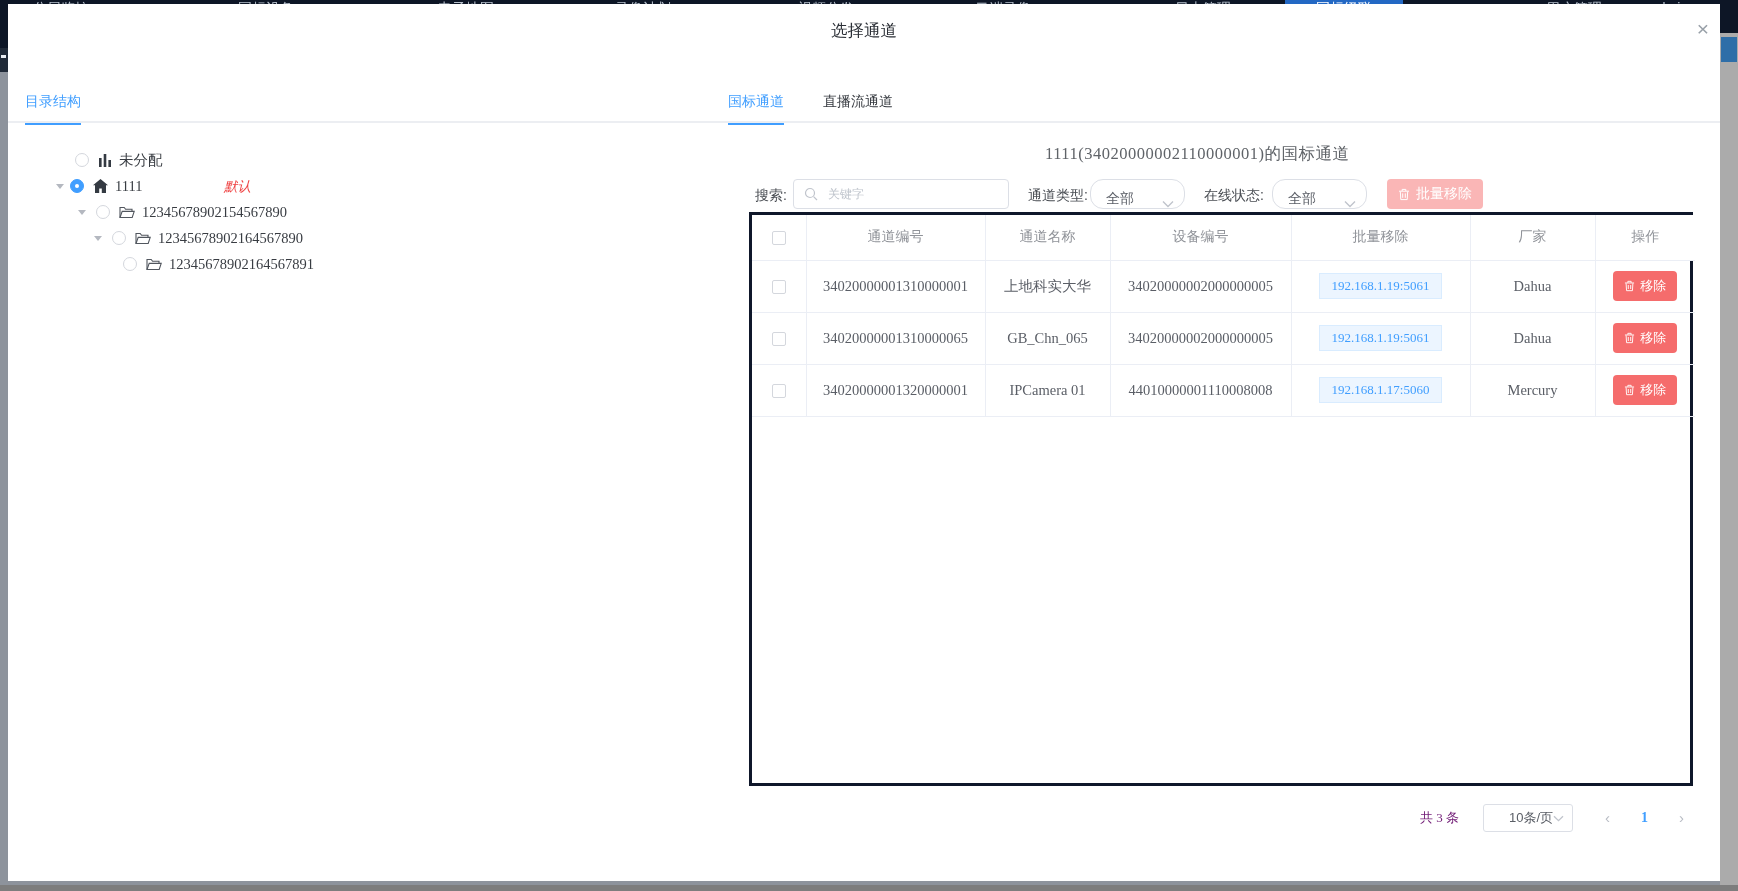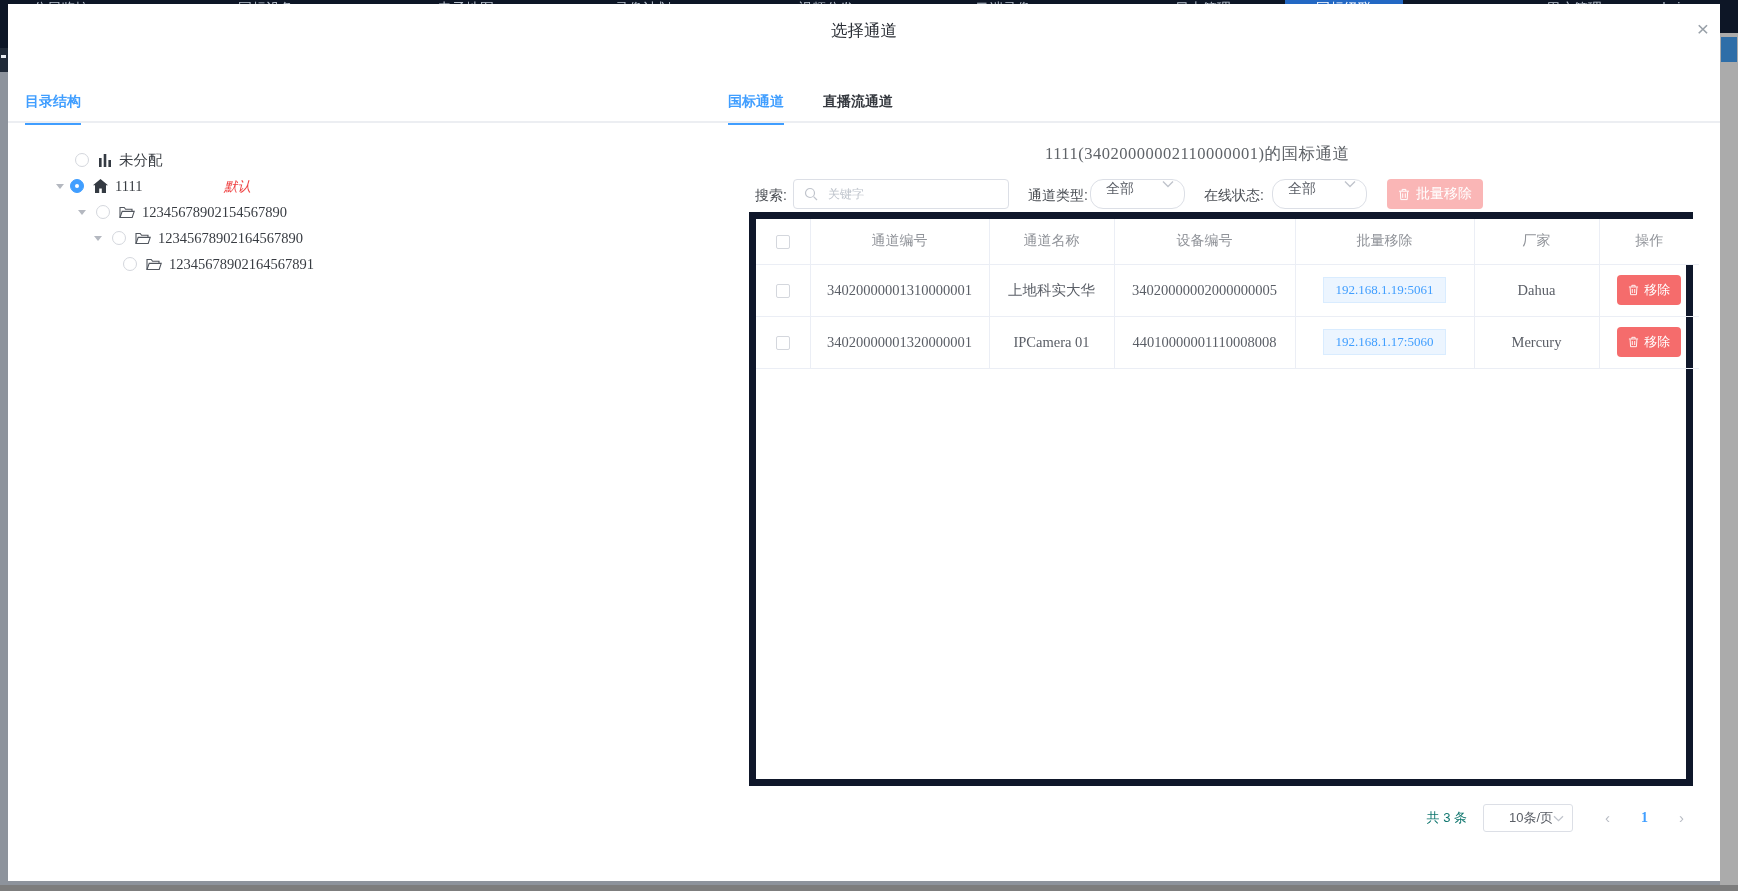--- a/index.html
+++ b/index.html
@@ -24,68 +24,68 @@
   #right-scroll-thumb{position:absolute;left:1px;top:37px;width:16px;height:25px;background:#2e6ea8;}
   #bottom-strip{position:absolute;left:0;top:885px;width:1738px;height:6px;background:#7d7d7d;}
 
   
   #modal{position:absolute;left:8px;top:4px;width:1712px;height:877px;background:#ffffff;}
   #modal-title{position:absolute;left:0;right:0;top:16px;text-align:center;font-size:16.5px;color:#2b2f36;}
   #modal-close{position:absolute;left:1682px;top:12px;width:26px;height:26px;font-size:21px;line-height:26px;
       text-align:center;color:#98a0a8;cursor:pointer;}
 
   
-  #tabbar{position:absolute;left:0;top:80px;width:1712px;height:39px;border-bottom:2px solid #eceef2;font-weight:bold;}
+  #tabbar{position:absolute;left:0;top:80px;width:1712px;height:39px;border-bottom:2px solid #eceef2;}
   .tab{position:absolute;top:9px;height:30px;font-size:14px;color:#35393f;cursor:pointer;}
   .tab.active{color:var(--accent);}
   .tab .underline{position:absolute;left:0;right:0;bottom:-2px;height:2px;background:var(--accent);}
 
   
   .tree-row{position:absolute;height:22px;display:flex;align-items:center;cursor:pointer;}
   .caret{width:0;height:0;border:4px solid transparent;border-top:5px solid #b4b8c0;margin-top:5px;margin-right:6px;}
   .radio{width:14px;height:14px;border-radius:50%;border:1px solid #d4d7dd;background:#fff;margin-right:9px;flex:none;position:relative;}
   .radio.checked{border-color:var(--accent);background:var(--accent);}
   .radio.checked::after{content:"";position:absolute;left:4px;top:4px;width:4px;height:4px;border-radius:50%;background:#fff;}
   .tree-icon{margin-right:7px;display:inline-flex;flex:none;}
   .tree-label{font-family:"Liberation Serif",serif;font-size:14.5px;color:#383c42;white-space:nowrap;}
   #default-tag{position:absolute;left:216px;top:174px;font-family:"Liberation Serif",serif;font-style:italic;
       font-size:13.5px;color:#ef4444;}
 
   
   #panel-heading{position:absolute;left:1037px;top:139px;font-family:"Liberation Serif",serif;
       font-size:16.5px;color:#5f6368;letter-spacing:.5px;}
   .filter-label{position:absolute;top:183px;font-size:14px;color:#4a4e54;}
   .select-box{position:absolute;top:175px;height:30px;border:1px solid #dcdfe6;border-radius:13px;background:#fff;
-      display:flex;align-items:flex-start;padding:0 10px 12px 15px;cursor:pointer;}
+      display:flex;align-items:flex-end;padding:0 10px 0 15px;cursor:pointer;}
   .select-box .sel-val{font-size:14px;color:#5a5e66;flex:1;}
   #search-input-wrap{position:absolute;left:785px;top:175px;width:216px;height:30px;border:1px solid #dcdfe6;
       border-radius:4px;background:#fff;display:flex;align-items:center;padding:0 8px 0 10px;}
   #search-input{border:none;outline:none;flex:1;font-size:12px;color:#5a5e66;margin-left:8px;background:transparent;}
   #search-input::placeholder{color:#bfc4cc;}
   #batch-remove-btn{position:absolute;left:1379px;top:175px;width:96px;height:30px;border:none;border-radius:4px;
       background:var(--danger-disabled);color:#fff;font-size:14px;display:flex;align-items:center;
       justify-content:center;gap:6px;cursor:not-allowed;font-family:"Liberation Sans",sans-serif;}
 
   
-  #table-box{position:absolute;left:741px;top:208px;width:944px;height:574px;border:7px solid #0f172a;background:#fff;}
+  #table-box{position:absolute;left:741px;top:208px;width:944px;height:574px;border:3px solid #0f172a;background:#fff;}
   table{border-collapse:collapse;table-layout:fixed;width:100%;}
   th,td{border-bottom:1px solid #ebeef5;border-right:1px solid #ebeef5;text-align:center;padding:0;}
   th:last-child,td:last-child{border-right:none;}
   th{height:45px;font-weight:400;font-size:14px;color:#909399;background:#fff;}
   td{height:52px;font-family:"Liberation Serif",serif;font-size:14.5px;color:#5a5e66;}
   .checkbox{display:inline-block;width:14px;height:14px;border:1px solid #d4d7dd;border-radius:2px;background:#fff;
       vertical-align:middle;cursor:pointer;}
   .addr-tag{display:inline-block;padding:4px 12px;background:var(--tag-bg);border:1px solid var(--tag-border);
       border-radius:0;color:var(--accent);font-size:13px;font-family:"Liberation Serif",serif;}
   .remove-btn{display:inline-flex;align-items:center;gap:5px;background:var(--danger);color:#fff;border:none;
       border-radius:4px;padding:6px 11px;font-size:13px;cursor:pointer;font-family:"Liberation Sans",sans-serif;}
 
   
   #pagination{position:absolute;top:800px;right:32px;height:28px;display:flex;align-items:center;}
-  #page-total{font-size:13px;color:#0f766e;font-family:Liberation Sans, sans-serif;margin-right:16px;}
+  #page-total{font-size:13px;color:#701a75;font-family:Liberation Serif, serif;margin-right:24px;}
   #page-size-select{position:static;height:28px;width:90px;border:1px solid #dcdfe6;border-radius:3px;
       display:flex;align-items:center;padding:0 8px 0 12px;cursor:pointer;}
   #page-size-select .sel-val{font-size:13px;color:#5a5e66;text-align:right;}
   .page-arrow{font-size:15px;color:#b8bcc4;padding:0 4px;cursor:pointer;line-height:28px;}
   #page-prev{margin-left:28px;}
   #page-current{font-size:14px;color:var(--accent);font-weight:bold;font-family:"Liberation Serif",serif;
       margin:0 27px;cursor:pointer;}
 </style>
 </head>
 <body>
@@ -263,20 +263,36 @@
             <span style="display:inline-flex">
                   <svg width="11" height="12" viewBox="0 0 12 13">
                     <path d="M1 3.2h10M4.2 3V1.4h3.6V3M2.3 3.6l.5 8h6.4l.5-8M4.7 5.4v4.4M7.3 5.4v4.4" stroke="#fff" stroke-width="1" fill="none"></path>
                   </svg>
                 </span>
             <span>移除</span>
           </button></td>
         </tr>
         <tr>
           <td><span class="checkbox"></span></td>
+          <td>34020000001310000065</td>
+          <td>GB_Chn_065</td>
+          <td>34020000002000000005</td>
+          <td><span class="addr-tag">192.168.1.19:5061</span></td>
+          <td>Dahua</td>
+          <td><button class="remove-btn">
+            <span style="display:inline-flex">
+                  <svg width="11" height="12" viewBox="0 0 12 13">
+                    <path d="M1 3.2h10M4.2 3V1.4h3.6V3M2.3 3.6l.5 8h6.4l.5-8M4.7 5.4v4.4M7.3 5.4v4.4" stroke="#fff" stroke-width="1" fill="none"></path>
+                  </svg>
+                </span>
+            <span>移除</span>
+          </button></td>
+        </tr>
+        <tr>
+          <td><span class="checkbox"></span></td>
           <td>34020000001320000001</td>
           <td>IPCamera 01</td>
           <td>44010000001110008008</td>
           <td><span class="addr-tag">192.168.1.17:5060</span></td>
           <td>Mercury</td>
           <td><button class="remove-btn">
             <span style="display:inline-flex">
                   <svg width="11" height="12" viewBox="0 0 12 13">
                     <path d="M1 3.2h10M4.2 3V1.4h3.6V3M2.3 3.6l.5 8h6.4l.5-8M4.7 5.4v4.4M7.3 5.4v4.4" stroke="#fff" stroke-width="1" fill="none"></path>
                   </svg>

